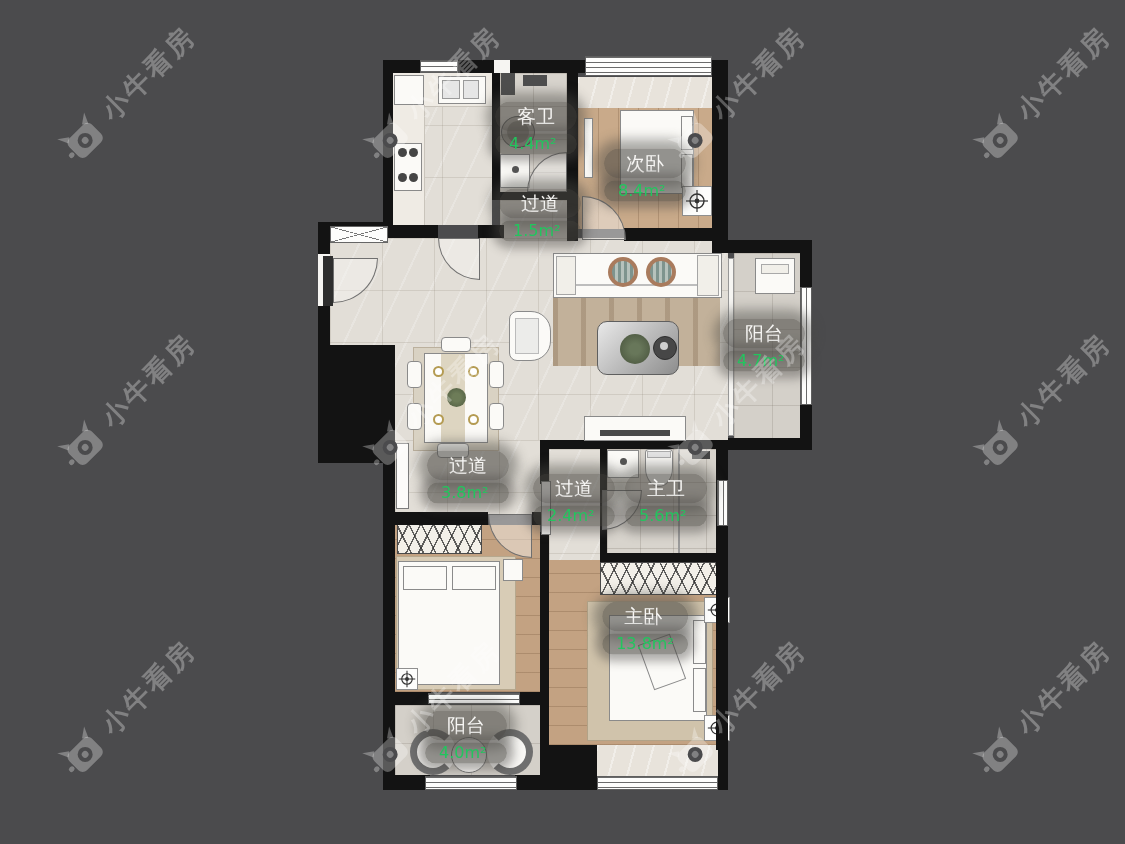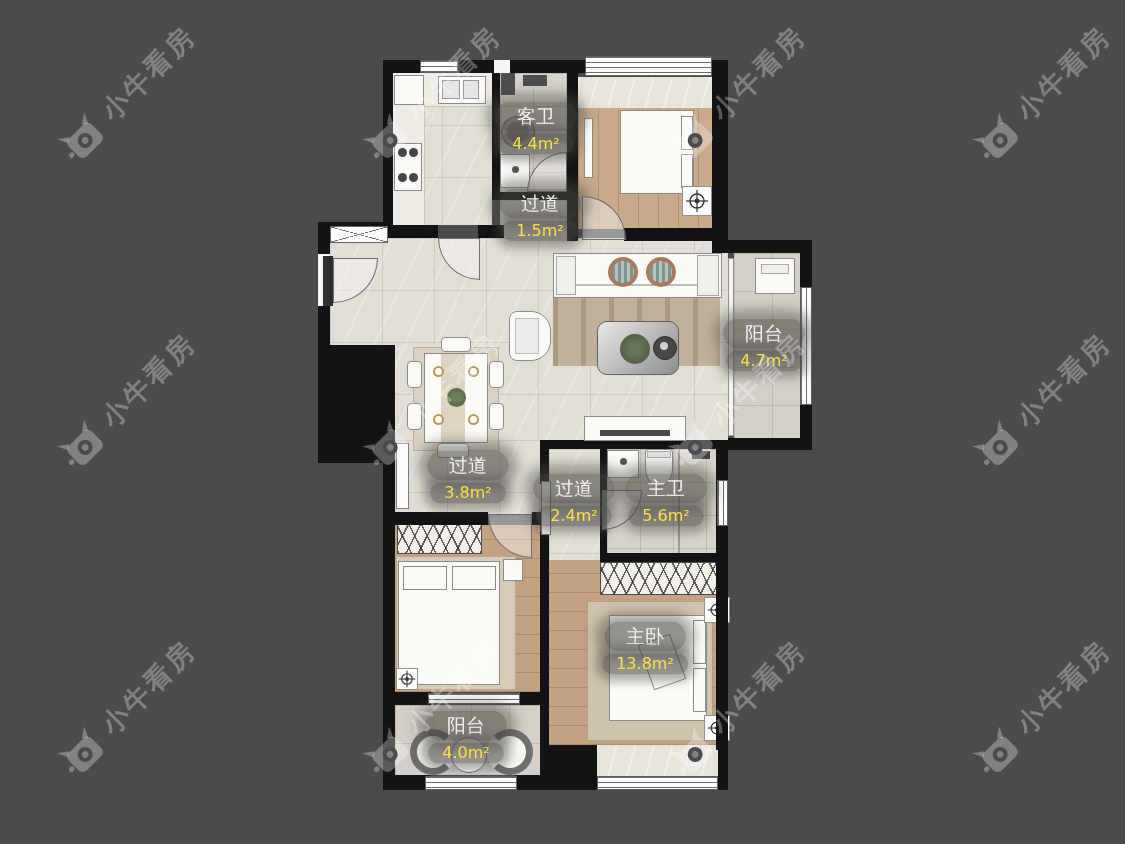--- a/index.html
+++ b/index.html
@@ -47,26 +47,26 @@
   .rbl{border-radius:0 0 0 100%;}
   .rtr{border-radius:0 100% 0 0;}
   .rtl{border-radius:100% 0 0 0;}
   .leaf{position:absolute;z-index:36;background:#fcfbf9;border:1px solid #7c7c7c;box-sizing:border-box;}
   .leaf-dark{position:absolute;z-index:37;background:#2e2e2e;}
   
   .compass{position:absolute;z-index:14;background:#fdfdfc;border:1px solid #8f8f8f;box-sizing:border-box;
            display:flex;align-items:center;justify-content:center;}
   .circle{border-radius:50%;}
   
-  .room-label{position:absolute;z-index:50;display:flex;flex-direction:column;align-items:center;
+  .room-label{position:absolute;z-index:50;display:flex;flex-direction:column;
               transform:translate(-50%,-50%);pointer-events:none;}
   .rl-name{background:rgba(72,70,66,.58);color:#f7f6f4;font-size:19px;font-weight:500;
            padding:2px 22px;border-radius:26px;white-space:nowrap;
            box-shadow:0 0 12px 9px rgba(72,70,66,.45);}
-  .rl-area{background:rgba(72,70,66,.58);color:#fde047;font-size:16px;
+  .rl-area{background:rgba(72,70,66,.58);color:#22c55e;font-size:16px;
            padding:0 14px 2px;border-radius:20px;margin-top:2px;white-space:nowrap;
            box-shadow:0 0 10px 7px rgba(72,70,66,.42);}
   
   .wm{position:absolute;z-index:80;display:flex;align-items:center;gap:9px;
       color:rgba(255,255,255,.30);transform:translate(-50%,-50%) rotate(-45deg);pointer-events:none;}
   .wm-text{font-size:27px;font-weight:600;letter-spacing:3px;white-space:nowrap;}
 </style>
 </head>
 <body>
 
@@ -263,37 +263,41 @@
   <div class="leaf" style="left:541px;top:481px;width:10px;height:54px"></div>
 
   <div class="room-label" style="left:536px;top:128px">
     <span class="rl-name">客卫</span>
     <span class="rl-area">4.4m²</span>
   </div>
   <div class="room-label" style="left:540px;top:215px">
     <span class="rl-name">过道</span>
     <span class="rl-area">1.5m²</span>
   </div>
+  <div class="room-label" style="left:645px;top:175px">
+    <span class="rl-name">次卧</span>
+    <span class="rl-area">8.4m²</span>
+  </div>
   <div class="room-label" style="left:764px;top:345px">
     <span class="rl-name">阳台</span>
     <span class="rl-area">4.7m²</span>
   </div>
   <div class="room-label" style="left:468px;top:477px">
     <span class="rl-name">过道</span>
     <span class="rl-area">3.8m²</span>
   </div>
   <div class="room-label" style="left:574px;top:500px">
     <span class="rl-name">过道</span>
     <span class="rl-area">2.4m²</span>
   </div>
   <div class="room-label" style="left:666px;top:500px">
     <span class="rl-name">主卫</span>
     <span class="rl-area">5.6m²</span>
   </div>
-  <div class="room-label" style="left:645px;top:648px">
+  <div class="room-label" style="left:645px;top:628px">
     <span class="rl-name">主卧</span>
     <span class="rl-area">13.8m²</span>
   </div>
   <div class="room-label" style="left:466px;top:737px">
     <span class="rl-name">阳台</span>
     <span class="rl-area">4.0m²</span>
   </div>
 
   <div id="wm-layer" class="abs" style="left:0;top:0;width:100%;height:100%;z-index:80">
       <div class="wm" style="left: 129px; top: 93px;">

